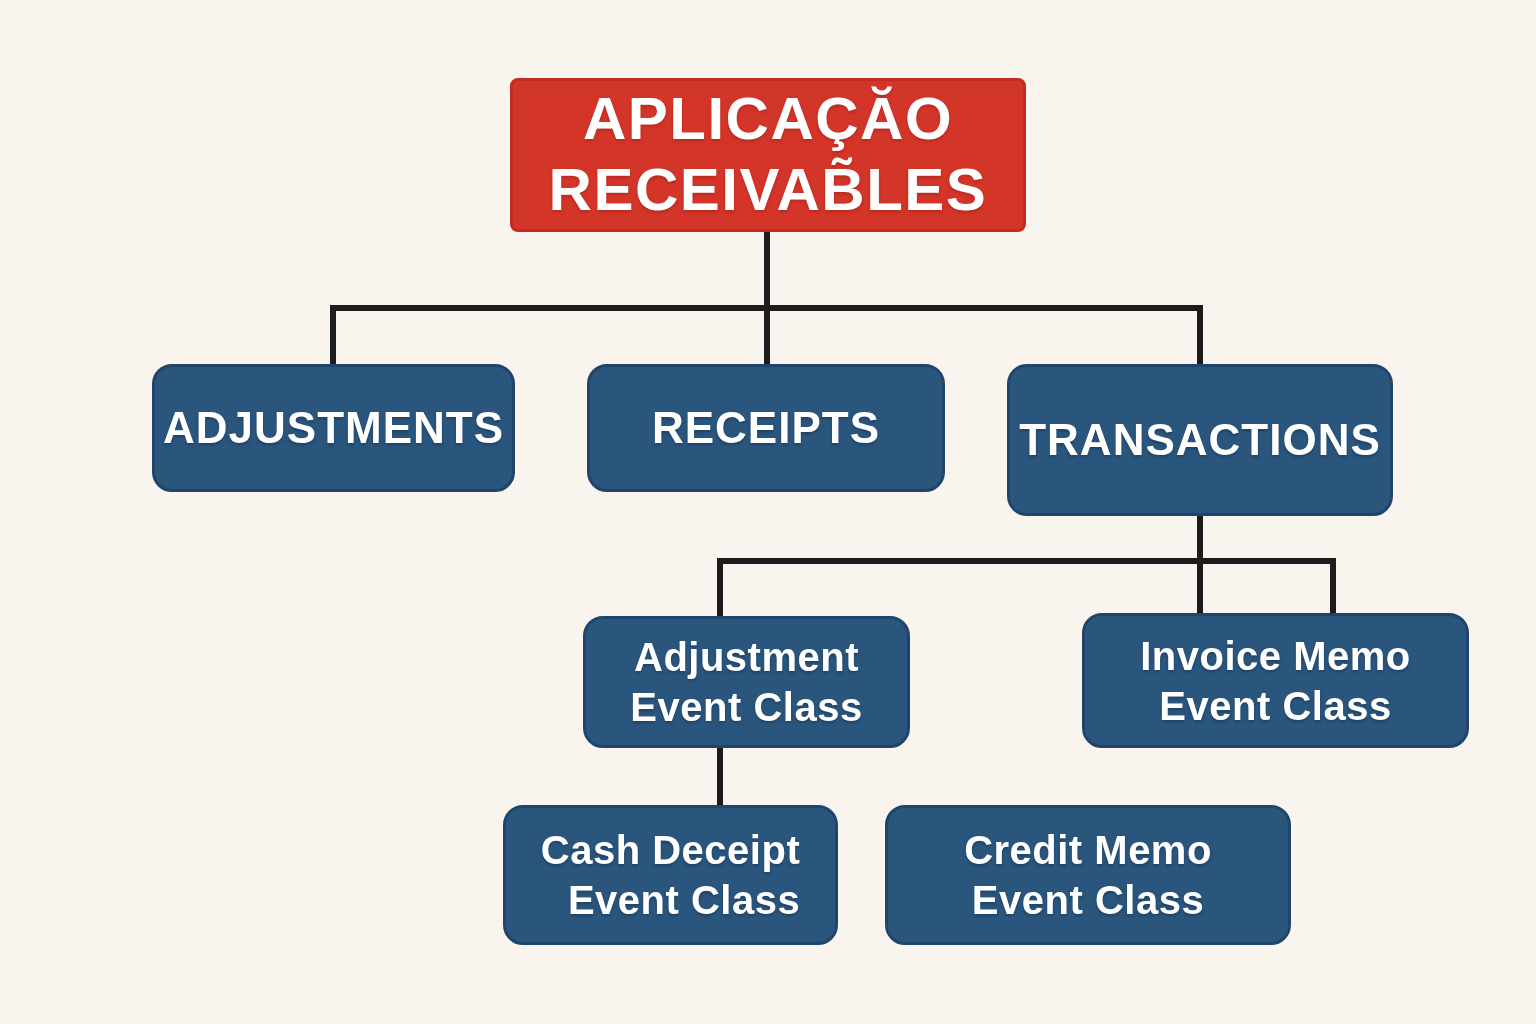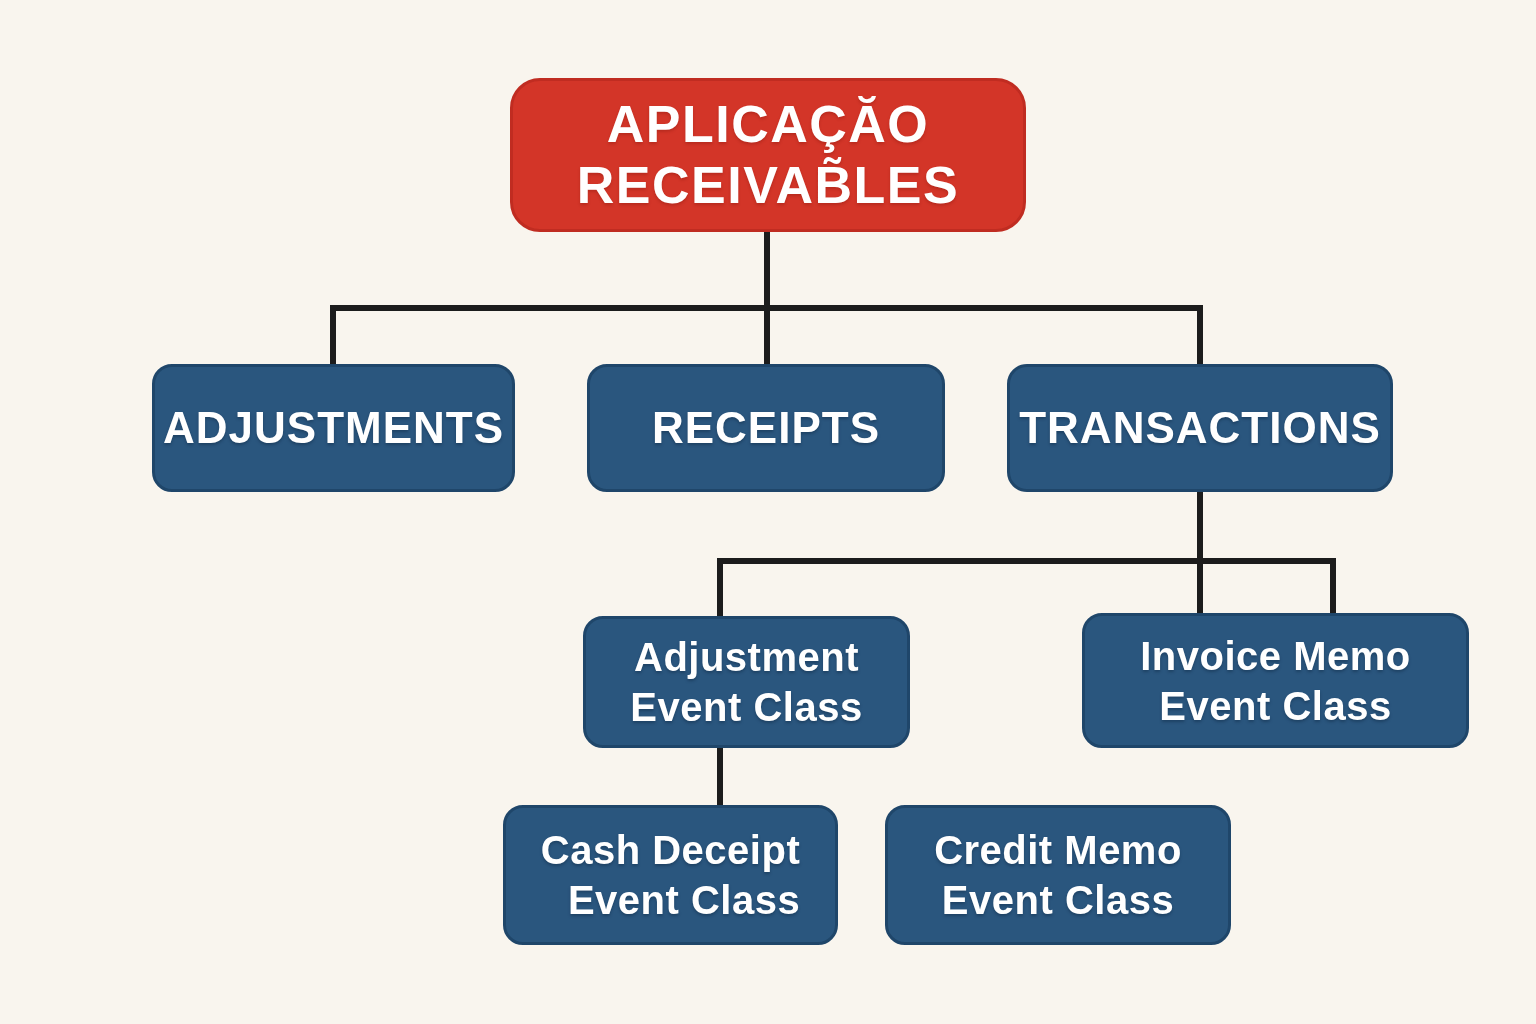--- a/index.html
+++ b/index.html
@@ -22,22 +22,22 @@
   .node{
     position:absolute;
     display:flex;align-items:center;justify-content:center;
     text-align:center;color:var(--txt);font-weight:bold;
     box-sizing:border-box;
   }
   .node .label{white-space:pre-line;}
   .node.red{
     background:var(--red);
     border:3px solid var(--red-edge);
-    border-radius:30px;
-    font-size:52px;line-height:1.18;letter-spacing:1.5px;
+    border-radius:8px;
+    font-size:60px;line-height:1.18;letter-spacing:1.5px;
     text-shadow:0 2px 3px rgba(120,20,10,0.30);
   }
   .node.blue{
     background:var(--blue);
     border:3px solid var(--blue-edge);
     border-radius:20px;
     text-shadow:0 2px 3px rgba(8,28,52,0.35);
   }
   .node.caps{font-size:44px;letter-spacing:1px;}
   .node.small{font-size:40px;line-height:1.25;letter-spacing:0.5px;margin-left:20px;}
@@ -67,37 +67,37 @@
   </div>
 
   <div class="node blue caps" style="left:587px;top:364px;width:358px;height:128px;">
     <span class="label">RECEIPTS</span>
   </div>
 
   <div class="node blue caps" style="left:152px;top:364px;width:363px;height:128px;">
     <span class="label">ADJUSTMENTS</span>
   </div>
 
-  <div class="node blue caps" style="left:1007px;top:364px;width:386px;height:128px;">
+  <div class="node blue caps" style="left:1007px;top:364px;width:386px;height:152px;">
     <span class="label">TRANSACTIONS</span>
   </div>
 
   <div class="node blue small" style="left:563px;top:616px;width:327px;height:132px;">
     <span class="label">Adjustment
 Event Class</span>
   </div>
 
   <div class="node blue small" style="left:1062px;top:613px;width:387px;height:135px;">
     <span class="label">Invoice Memo
 Event Class</span>
   </div>
 
   <div class="node blue small" style="left:483px;top:805px;width:335px;height:140px;text-align:right;">
     <span class="label">Cash Deceipt
 Event Class</span>
   </div>
 
-  <div class="node blue small" style="left:865px;top:805px;width:346px;height:140px;align-items:center;">
+  <div class="node blue small" style="left:865px;top:805px;width:406px;height:140px;align-items:center;">
     <span class="label">Credit Memo
 Event Class</span>
   </div>
 
 </div>
 
 </body></html>

